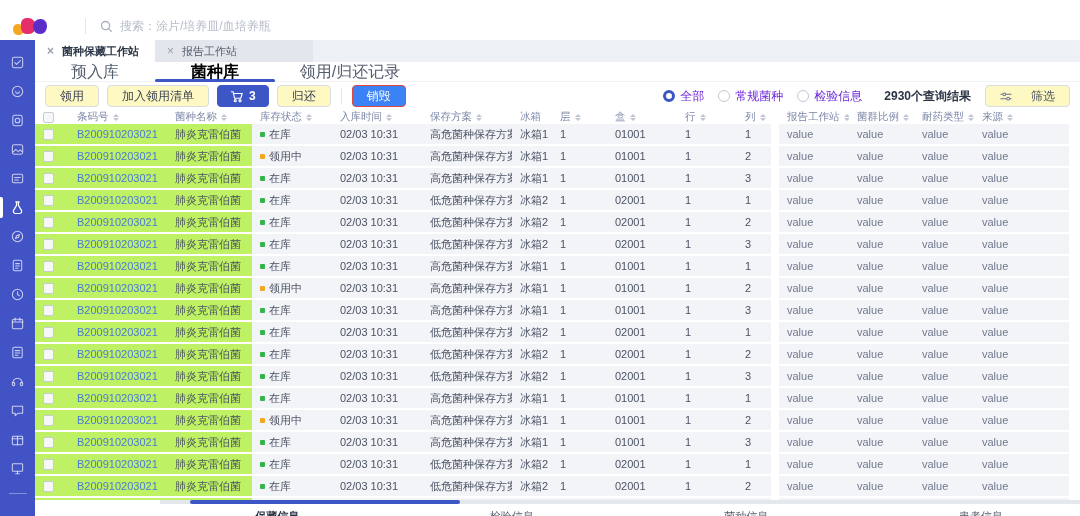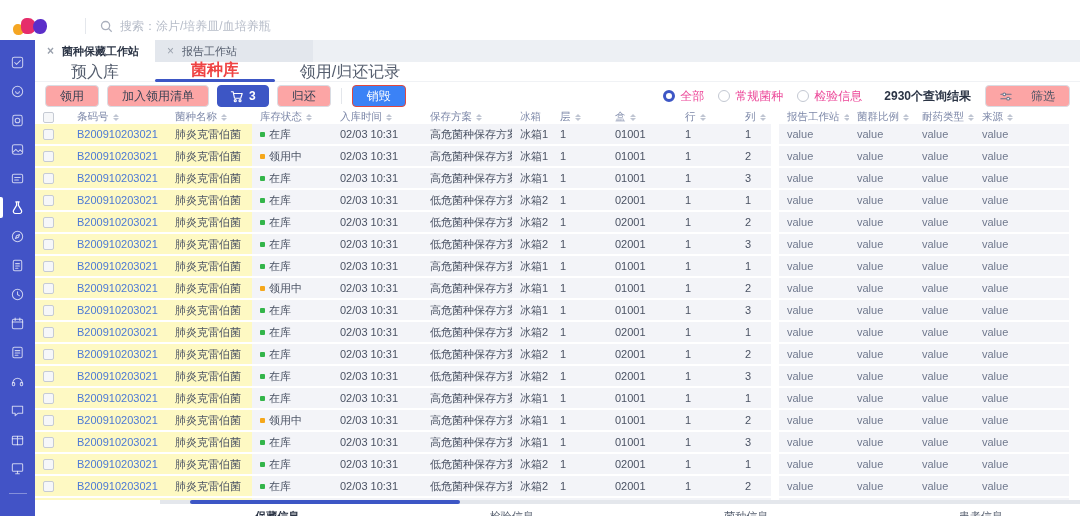--- a/index.html
+++ b/index.html
@@ -35,54 +35,54 @@
   .wtabs { height:22px; background:#EDF0F4; display:flex; font-size:11px; }
   .wtab { display:flex; align-items:center; gap:8px; padding:0 12px; cursor:default; }
   .wtab .x { color:#9AA1AD; font-size:12px; line-height:1; }
   .wtab.active { background:#fff; font-weight:bold; color:#2B3445; width:120px; }
   .wtab.inactive { background:#E3E7ED; color:#555E6E; width:158px; }
 
   
   .subtabs { height:20px; background:#fff; display:flex; border-bottom:1px solid #F0F2F5; }
   .stab { width:120px; text-align:center; font-size:16px; color:#555E6E; line-height:19px; position:relative; }
   .stab:last-child { width:150px; }
-  .stab.active { color:#ef4444; font-weight:bold;font-family:Liberation Mono, monospace; }
+  .stab.active { color:#000000; font-weight:bold; }
   .stab.active::after { content:""; position:absolute; left:0; right:0; bottom:-1px; height:3px; background:#3D56C5; border-radius:2px; }
 
   
   .toolbar { height:28px; display:flex; align-items:center; padding:0 10px 0 10px; justify-content:space-between; }
   .tb-left { display:flex; align-items:center; gap:8px; }
-  .btn { height:22px; padding:0 14px; font-size:12px; background:#fca5a5; border:1px solid #D8DCE3; border-radius:4px; color:#3A4254; cursor:pointer; display:flex; align-items:center; gap:5px; }
+  .btn { height:22px; padding:0 14px; font-size:12px; background:#fef9c3; border:1px solid #D8DCE3; border-radius:4px; color:#3A4254; cursor:pointer; display:flex; align-items:center; gap:5px; }
   .btn.cart { background:#3D56C5; border-color:#3D56C5; color:#fff; font-weight:bold; padding:0 12px; }
   .btn.cart svg { stroke:#fff; fill:none; stroke-width:1.3; stroke-linecap:round; stroke-linejoin:round; }
   .btn.danger { background:#3b82f6; border-color:#E0483E; color:#fff; }
   .tb-sep { width:1px; height:16px; background:#E3E6EB; margin:0 2px; }
   .tb-right { display:flex; align-items:center; gap:14px; }
-  .radio { display:flex; align-items:center; gap:5px; font-size:12px; color:#ec4899; cursor:pointer; }
+  .radio { display:flex; align-items:center; gap:5px; font-size:12px; color:#6d28d9; cursor:pointer; }
   .radio .rc { width:12px; height:12px; border-radius:50%; border:1px solid #C3C8D2; background:#fff; }
   .radio.sel .rc { border:3.5px solid #3D56C5; }
   .result-count { font-size:12px; font-weight:bold; color:#2B3445; margin-left:8px; }
   .btn.filter { color:#4A5263; gap:19px; }
   .btn.filter svg { stroke:#6A7388; fill:none; stroke-width:1.2; stroke-linecap:round; }
 
   
   .thead { height:14px; display:flex; align-items:center; font-size:10.5px; color:#7E89A9; }
   .cell { flex:none; padding-left:8px; display:flex; align-items:center; gap:4px; overflow:hidden; white-space:nowrap; }
   .c0{width:34px;} .c1{width:98px;} .c2{width:85px;} .c3{width:80px;} .c4{width:90px;} .c5{width:90px;}
   .c6{width:40px;gap:46px;} .c7{width:55px;} .c8{width:70px;} .c9{width:60px;} .c10{width:34px;}
   .c11{width:70px;margin-left:8px;} .c12{width:65px;} .c13{width:60px;} .c14{width:95px;}
   .sort { display:inline-flex; flex-direction:column; gap:1px; }
   .sort i { display:block; width:0; height:0; border-left:3px solid transparent; border-right:3px solid transparent; }
   .sort i.up { border-bottom:3.5px solid #BFC5D2; }
   .sort i.dn { border-top:3.5px solid #BFC5D2; }
   .cbx { width:11px; height:11px; border:1px solid #C6CBD4; border-radius:2px; background:#F6F7F9; }
   .tbody { height:376px; overflow:hidden; }
   .trow { height:22px; display:flex; cursor:default; }
   .trow .cell { height:20px; font-size:11px; background:#F3F4F8; color:#4A5263; }
-  .trow .cell.frozen { background:#fef9c3; }
+  .trow .cell.frozen { background:#bef264; }
   .trow .barcode { color:#4C79D6; }
   .trow .muted { color:#70798E; }
   .dot { width:5px; height:5px; border-radius:1px; flex:none; }
   .dot.in { background:#33B54A; }
   .dot.out { background:#F5A71B; }
 
   
   .bottombar { position:absolute; left:35px; bottom:0; width:1063px; height:28px; background:#fff; }
   .hscroll-track { position:absolute; left:125px; top:0; right:0; height:4px; background:#E4E7EC; }
   .hscroll-thumb { position:absolute; left:30px; top:0; width:270px; height:4px; background:#3D56C5; border-radius:2px; }

